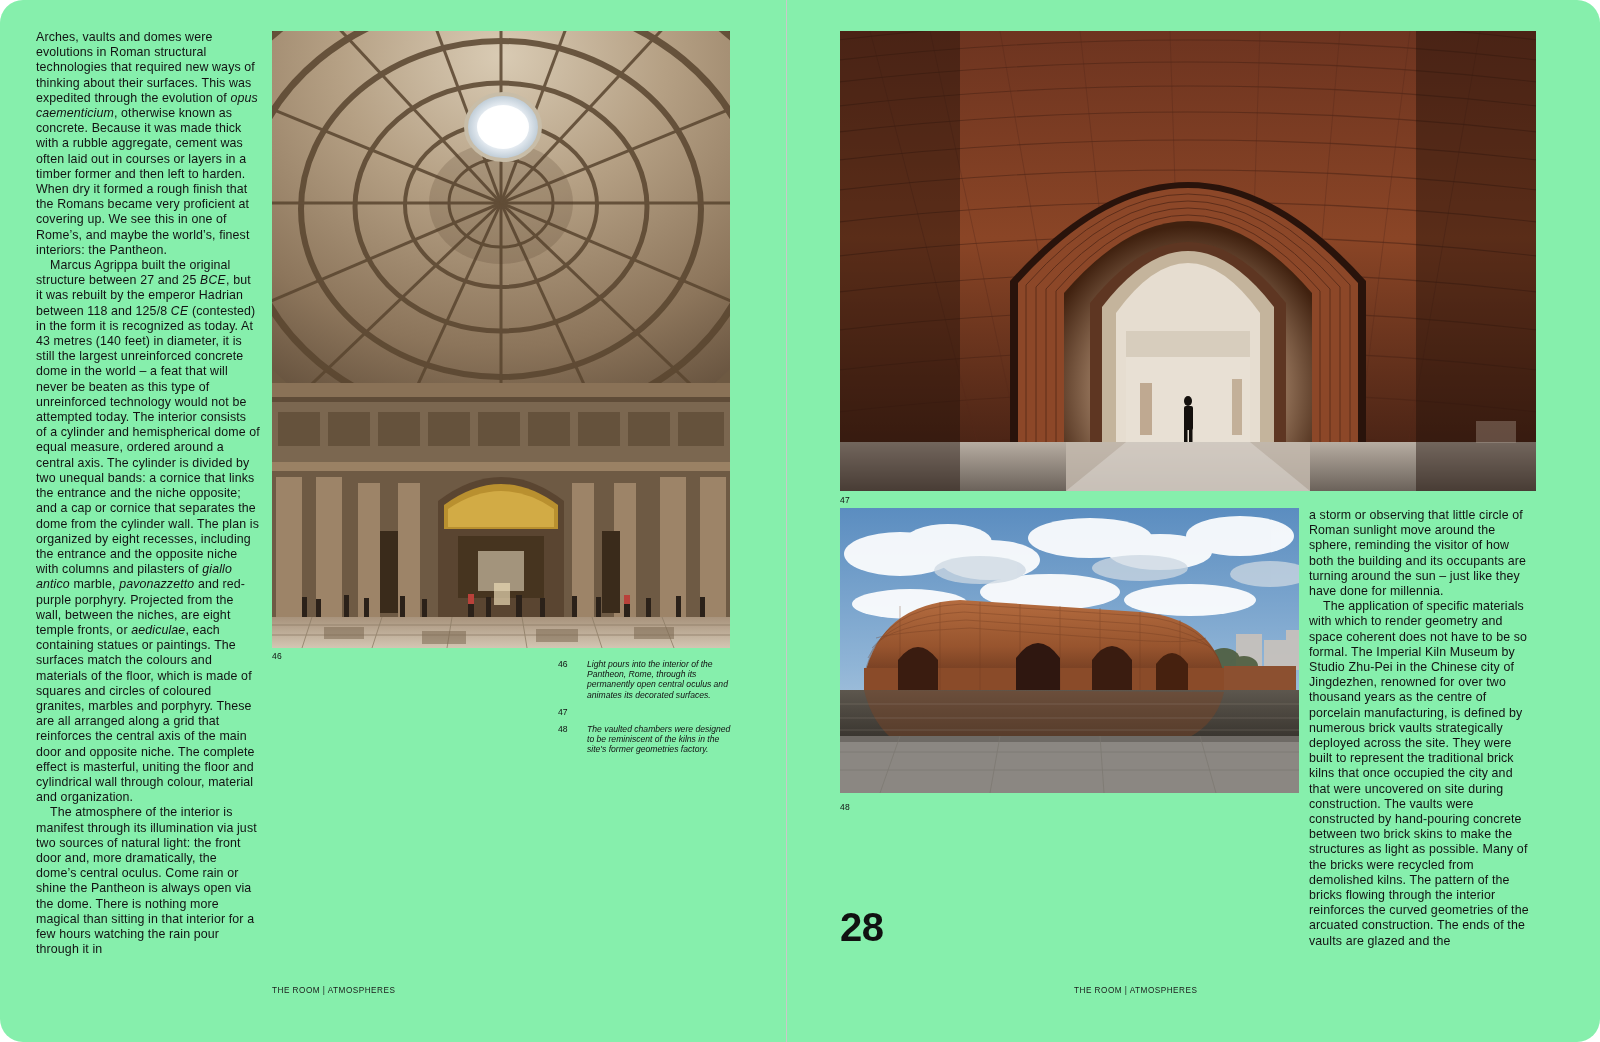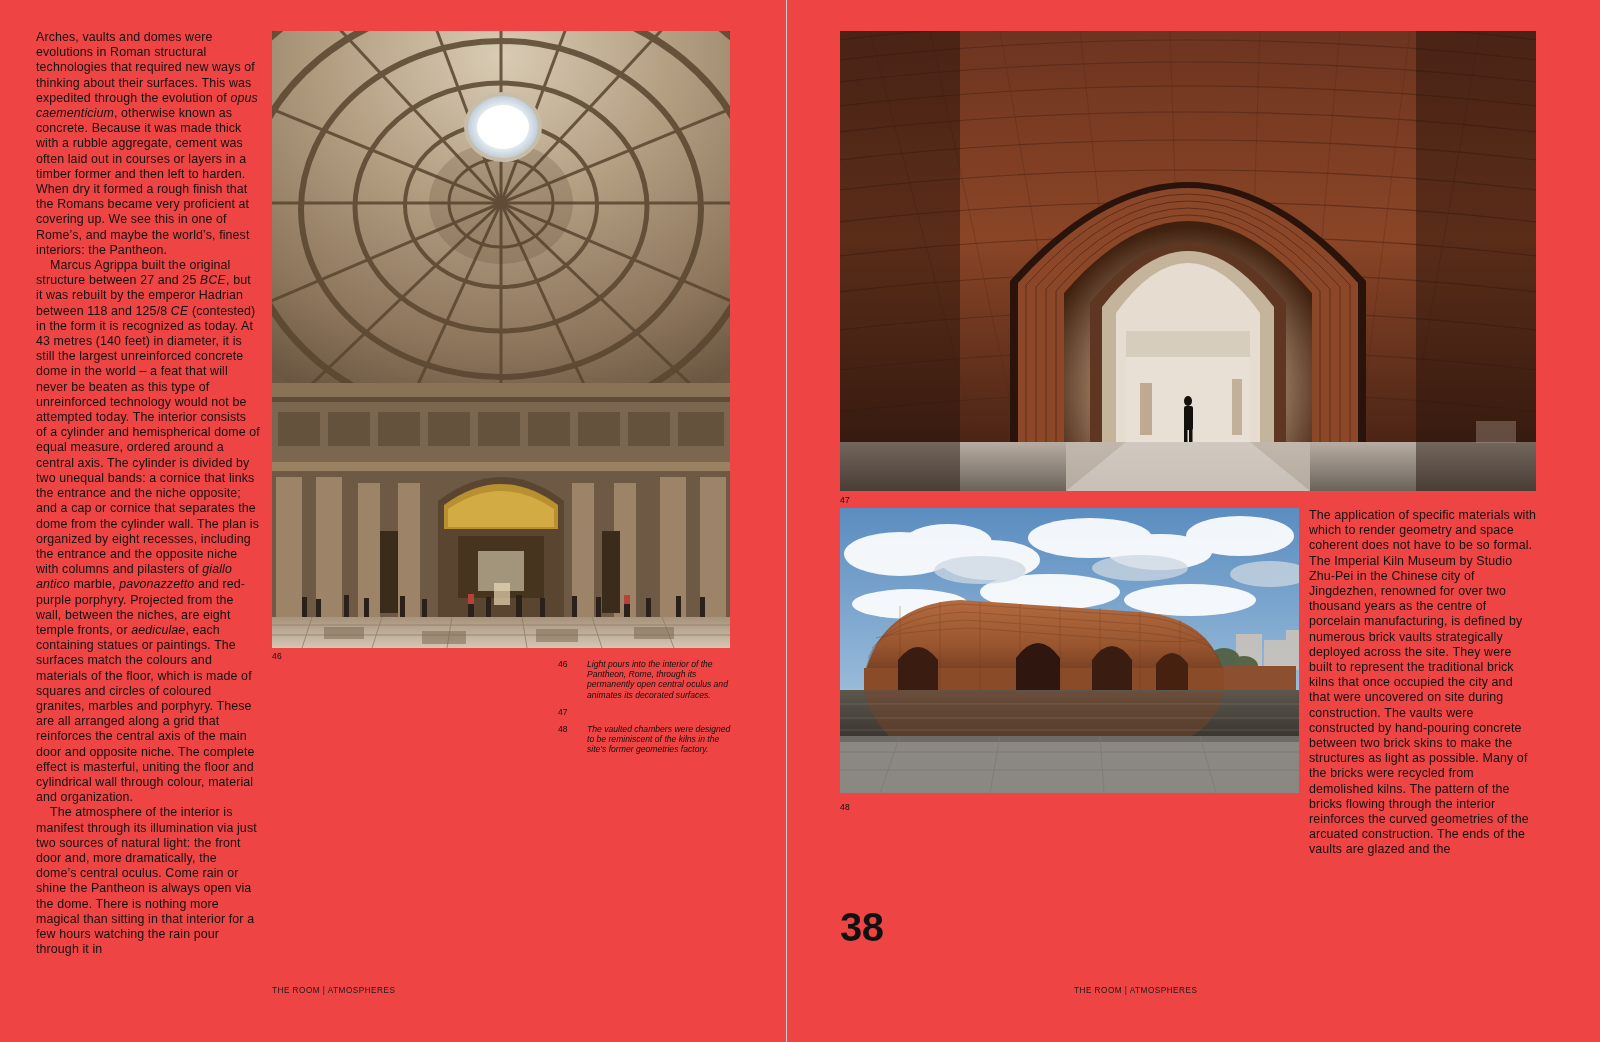--- a/index.html
+++ b/index.html
@@ -5,22 +5,23 @@
   * { box-sizing: border-box; margin: 0; padding: 0; }
   html, body {
     width: 1600px; height: 1042px;
     background: #ffffff;
     font-family: "Liberation Sans", sans-serif;
     overflow: hidden;
   }
   .spread {
     position: relative;
     width: 1600px; height: 1042px;
-    background: #ef4444;
+    background: #86efac;
     display: flex;
+    border-radius: 23px;
   }
   .gutter {
     position: absolute;
     left: 786px; top: 0;
     width: 1px; height: 1042px;
     background: #c9c9c9;
   }
   .page {
     position: relative;
     height: 1042px;
@@ -503,19 +504,20 @@
           <line x1="60" y1="228" x2="40" y2="285"></line>
           <line x1="160" y1="228" x2="150" y2="285"></line>
           <line x1="260" y1="228" x2="264" y2="285"></line>
           <line x1="360" y1="228" x2="376" y2="285"></line>
         </g>
       </svg>
     </figure>
     <div class="fig-num fig-num-48">48</div>
 
     <div class="body-col-r">
+      <p>a storm or observing that little circle of Roman sunlight move around the sphere, reminding the visitor of how both the building and its occupants are turning around the sun – just like they have done for millennia.</p>
       <p>The application of specific materials with which to render geometry and space coherent does not have to be so formal. The Imperial Kiln Museum by Studio Zhu-Pei in the Chinese city of Jingdezhen, renowned for over two thousand years as the centre of porcelain manufacturing, is defined by numerous brick vaults strategically deployed across the site. They were built to represent the traditional brick kilns that once occupied the city and that were uncovered on site during construction. The vaults were constructed by hand-pouring concrete between two brick skins to make the structures as light as possible. Many of the bricks were recycled from demolished kilns. The pattern of the bricks flowing through the interior reinforces the curved geometries of the arcuated construction. The ends of the vaults are glazed and the</p>
     </div>
 
-    <div class="folio">38</div>
+    <div class="folio">28</div>
     <div class="footer-r">THE ROOM | ATMOSPHERES</div>
   </div>
 </div>
 
 </body></html>

